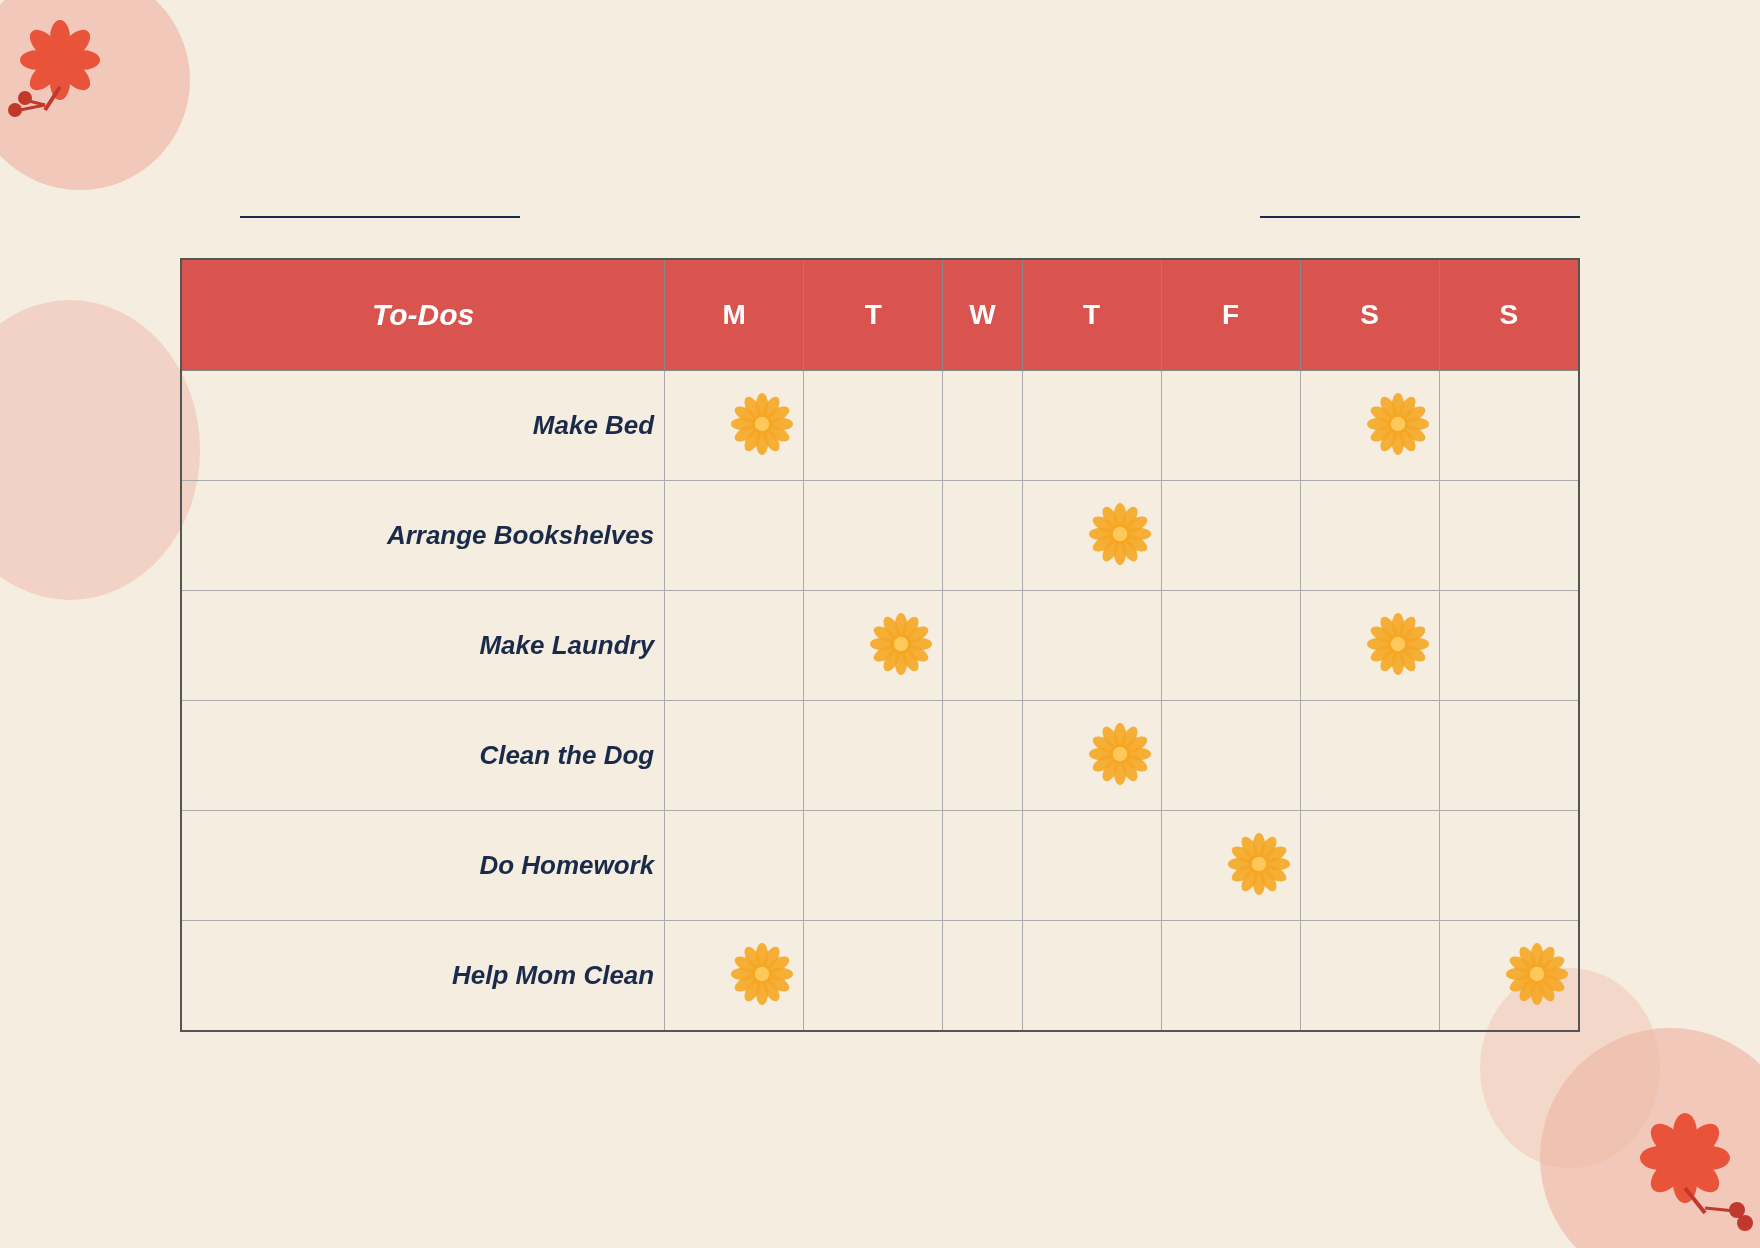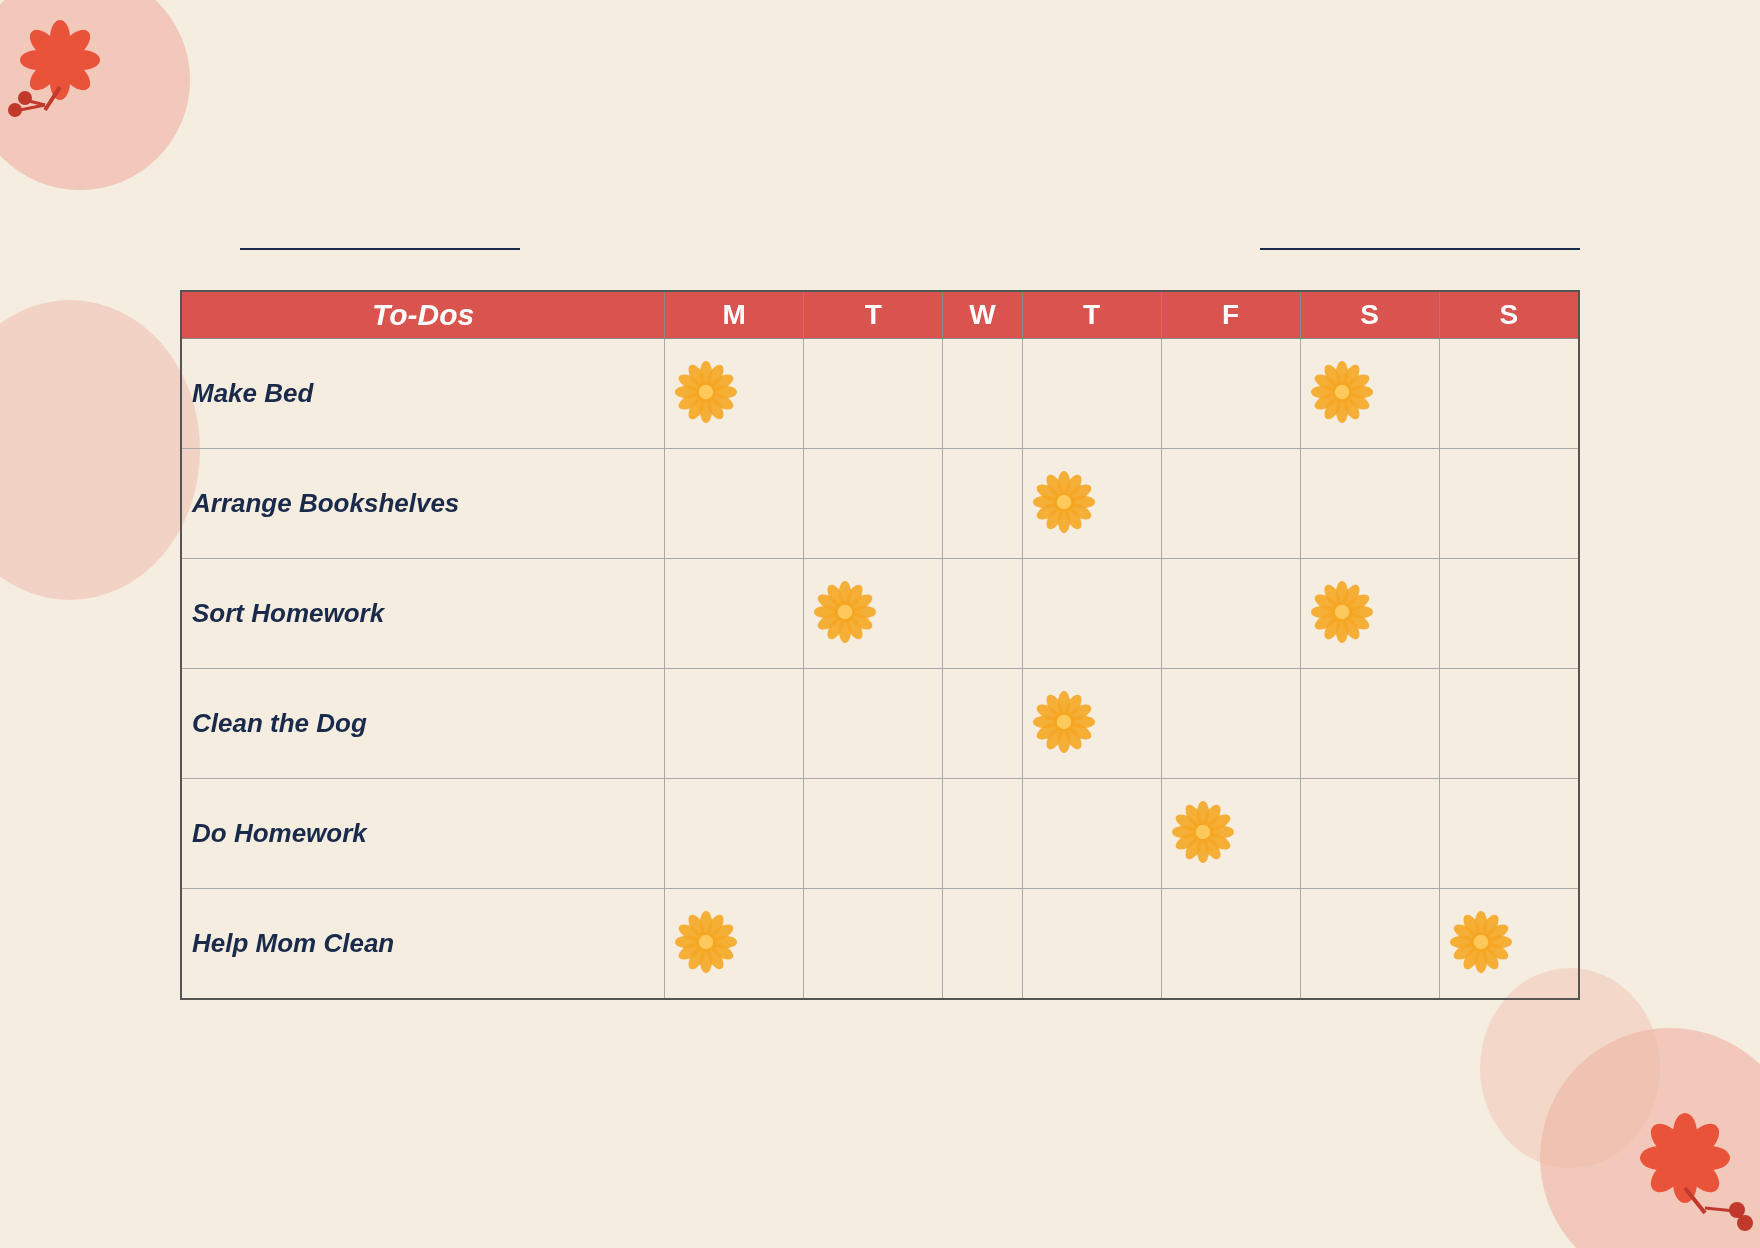--- a/index.html
+++ b/index.html
@@ -131,32 +131,32 @@
       border-collapse: collapse;
       border: 2px solid #555;
     }
 
     .reward-table th {
       background-color: #d9534f;
       color: white;
       font-size: 28px;
       font-weight: 700;
       text-align: center;
-      padding: 6px 10px;
+      padding: 38px 10px;
       border: 1.5px solid #888;
     }
 
     .reward-table th.todo-header {
       font-style: italic;
       font-size: 30px;
     }
 
     .reward-table td {
       border: 1.5px solid #aaa;
-      text-align: left;
+      text-align: right;
       vertical-align: middle;
       padding: 10px;
       height: 110px;
     }
 
     .task-name {
       font-size: 26px;
       font-weight: 800;
       color: #1a2a4a;
       font-style: italic;
@@ -302,21 +302,21 @@
         <ellipse cx="0" cy="-18" rx="6" ry="12" fill="#f5a623" opacity="0.9" transform="rotate(330)"></ellipse>
         <circle cx="0" cy="0" r="10" fill="#f5a623"></circle>
         <circle cx="0" cy="0" r="7" fill="#ffc85a"></circle>
       </g>
     </svg></td>
           <td></td>
           <td></td>
           <td></td>
         </tr>
         <tr>
-          <td><span class="task-name">Sort Homework</span></td>
+          <td><span class="task-name">Make Laundry</span></td>
           <td></td>
           <td><svg width="62" height="62" viewBox="0 0 60 60" xmlns="http://www.w3.org/2000/svg">
       <g transform="translate(30,30)">
         <ellipse cx="0" cy="-18" rx="6" ry="12" fill="#f5a623" opacity="0.9" transform="rotate(0)"></ellipse>
         <ellipse cx="0" cy="-18" rx="6" ry="12" fill="#f5a623" opacity="0.9" transform="rotate(30)"></ellipse>
         <ellipse cx="0" cy="-18" rx="6" ry="12" fill="#f5a623" opacity="0.9" transform="rotate(60)"></ellipse>
         <ellipse cx="0" cy="-18" rx="6" ry="12" fill="#f5a623" opacity="0.9" transform="rotate(90)"></ellipse>
         <ellipse cx="0" cy="-18" rx="6" ry="12" fill="#f5a623" opacity="0.9" transform="rotate(120)"></ellipse>
         <ellipse cx="0" cy="-18" rx="6" ry="12" fill="#f5a623" opacity="0.9" transform="rotate(150)"></ellipse>
         <ellipse cx="0" cy="-18" rx="6" ry="12" fill="#f5a623" opacity="0.9" transform="rotate(180)"></ellipse>

